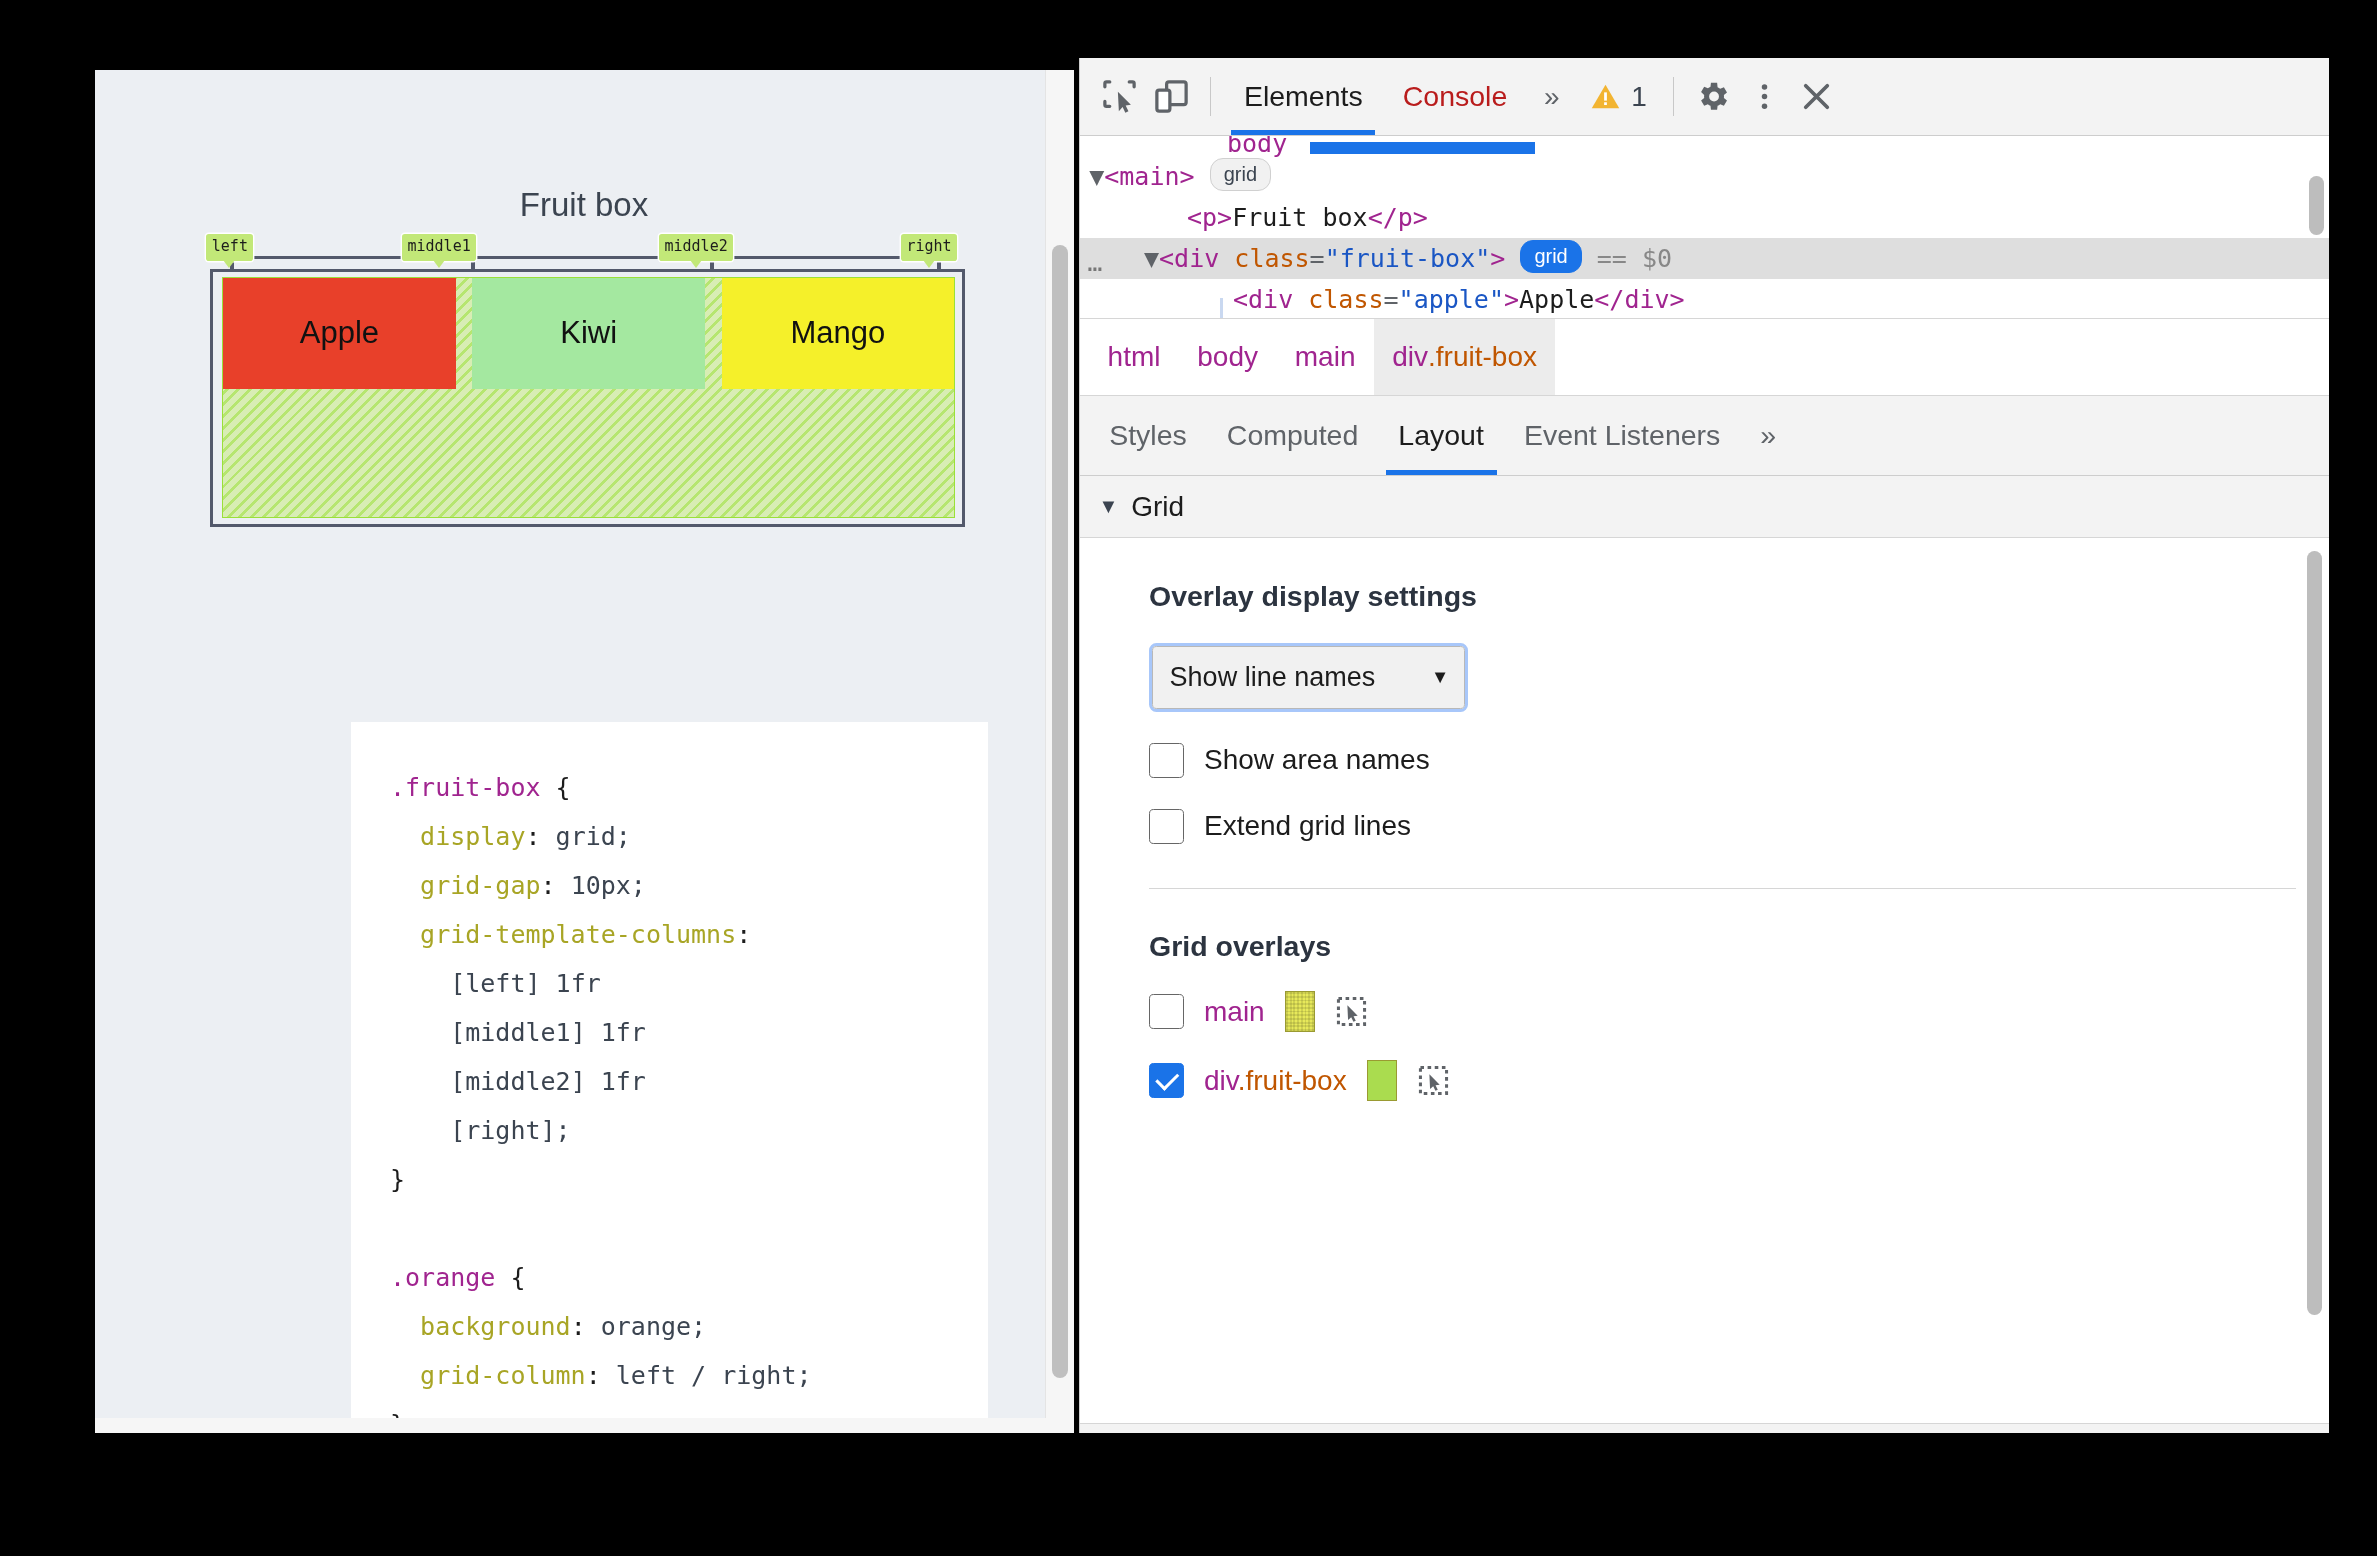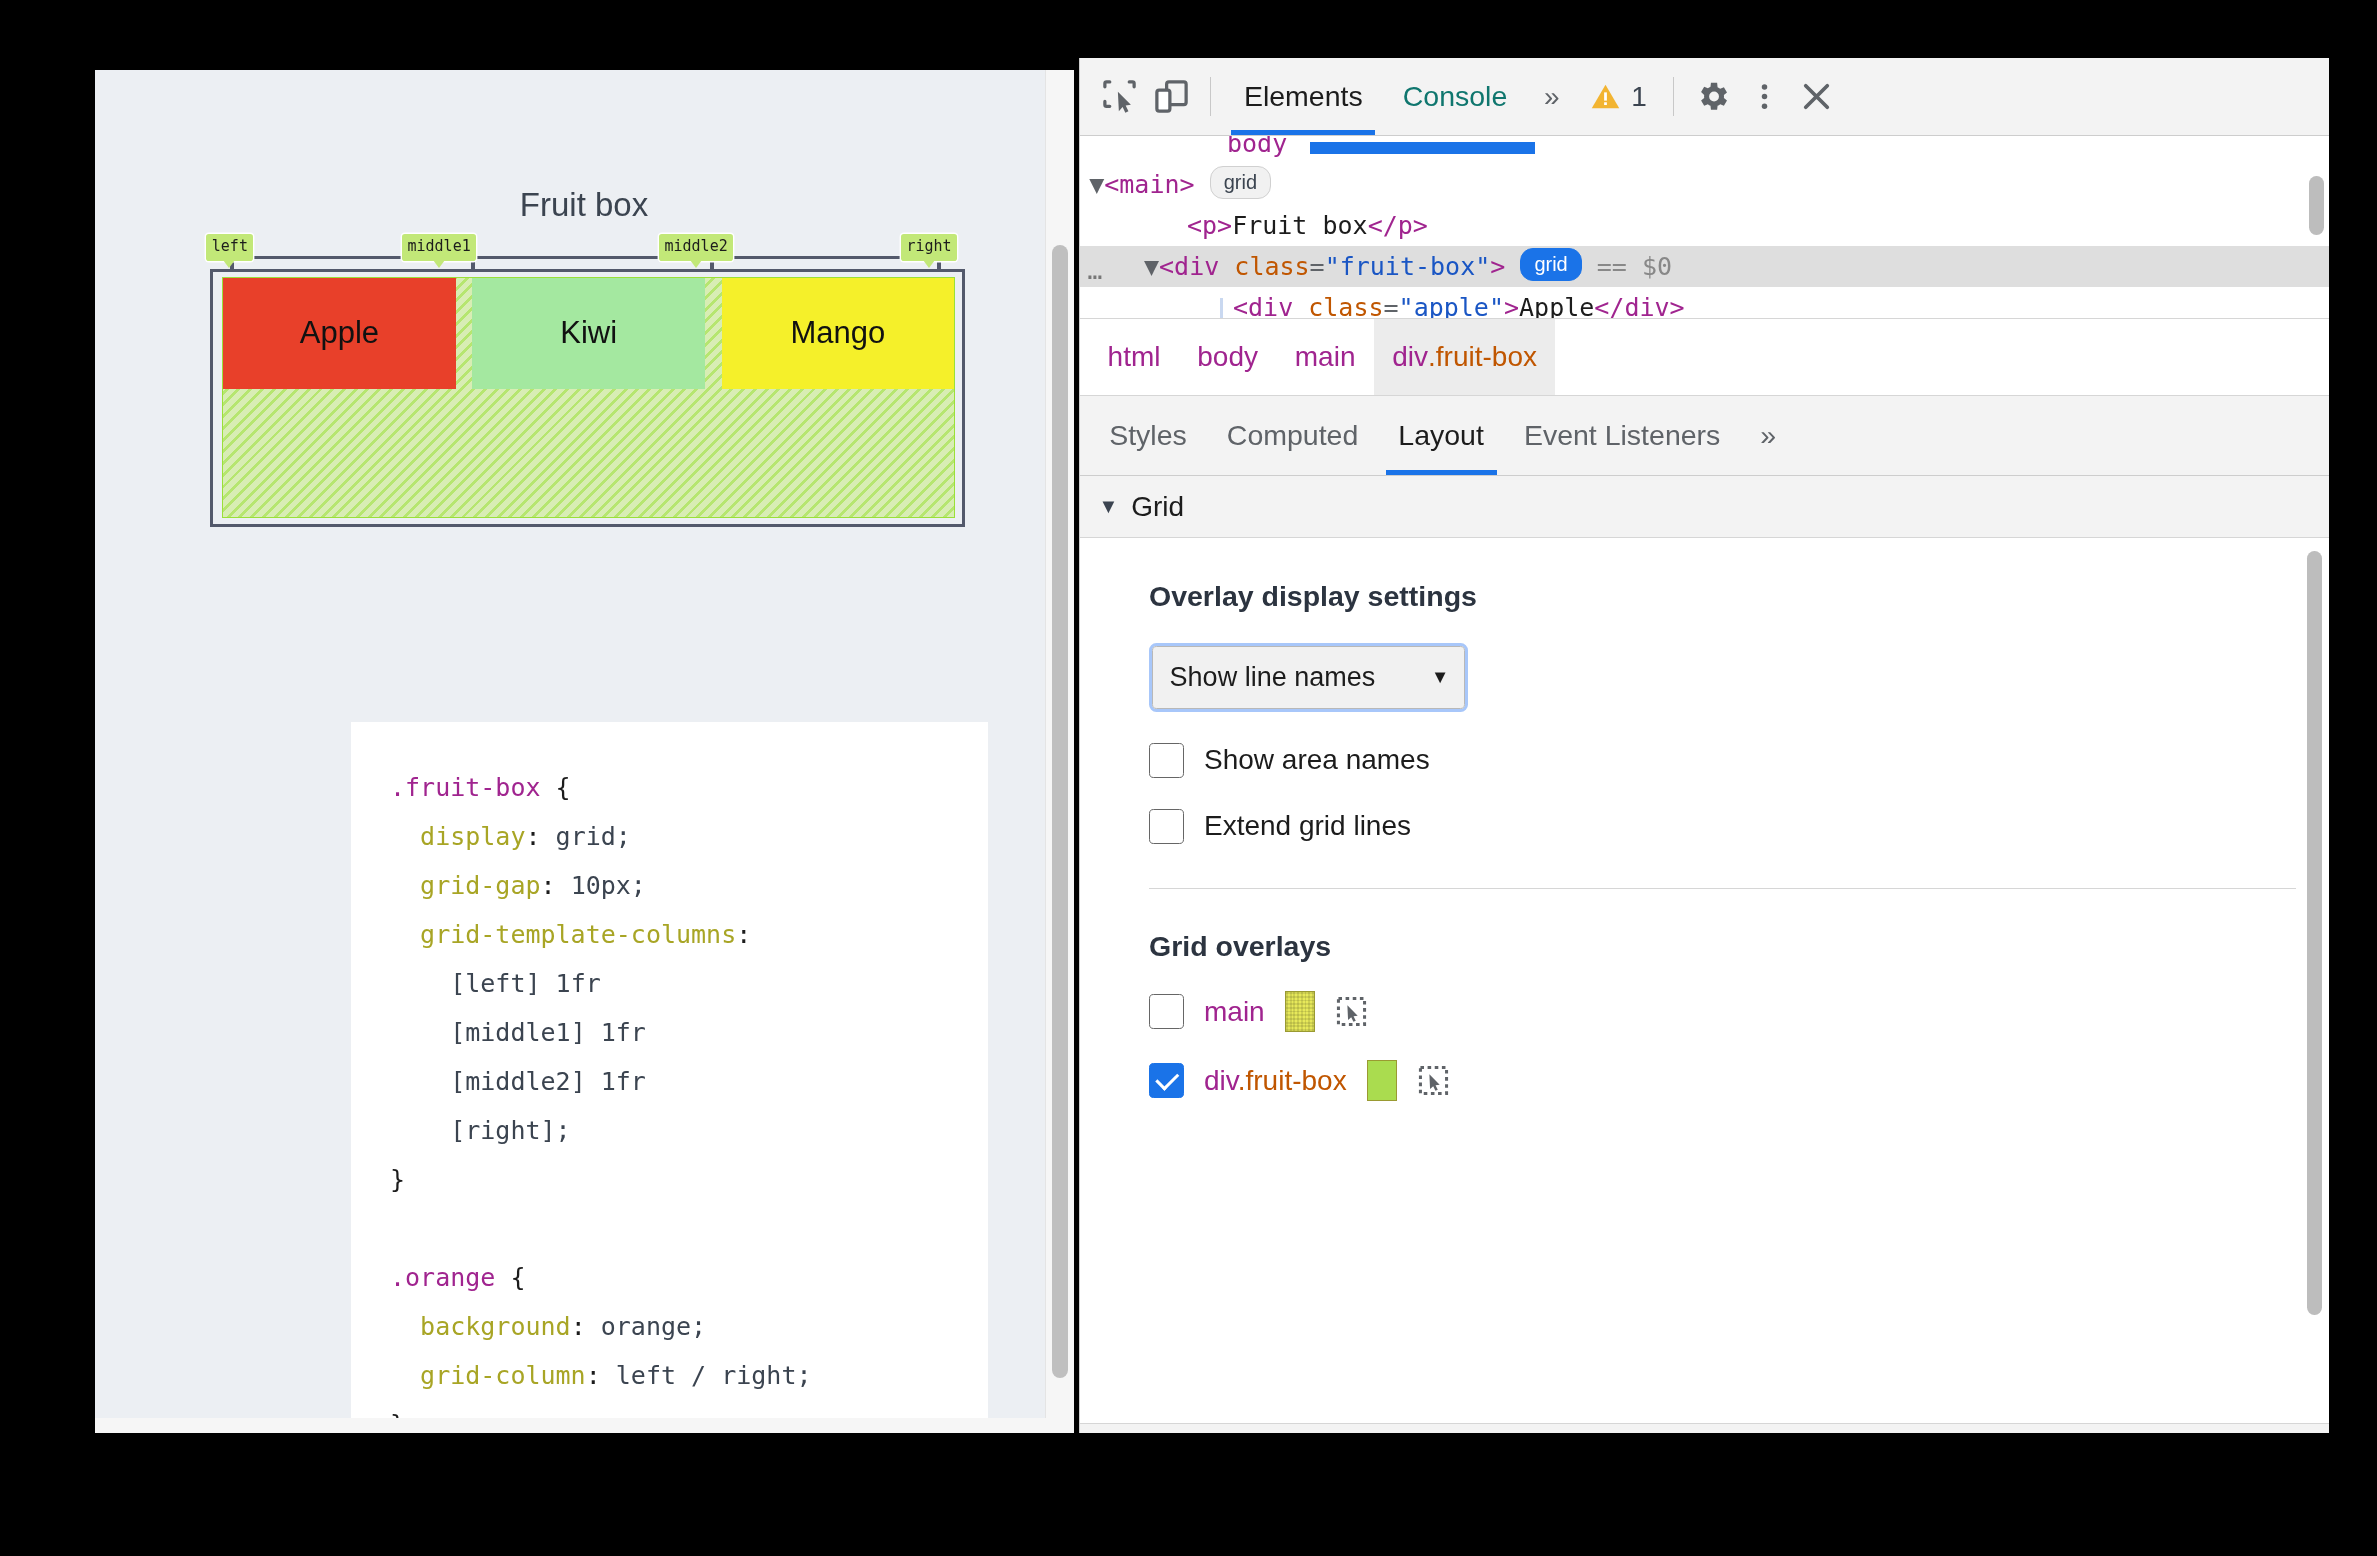--- a/index.html
+++ b/index.html
@@ -160,21 +160,21 @@
     padding: 0 13px;
     box-sizing: border-box;
   }
   .tb-icon {
     width: 52px; height: 52px;
     display:flex; align-items:center; justify-content:center;
     cursor: pointer; flex: 0 0 auto;
   }
   .tb-sep { width:0.9px; height:39px; background:#c8c8c8; margin: 0 13px; flex:0 0 auto; }
   .dt-tab {
-    font-size: 28.5px; color: #0f766e;
+    font-size: 28.5px; color: #b91c1c;
     padding: 0 20px; height: 77px;
     display:flex; align-items:center;
     position: relative; cursor: pointer; flex: 0 0 auto;
   }
   .dt-tab.active { color: #1c1c1c; }
   .dt-tab.active::after {
     content: ""; position:absolute; left: 7.4px; right: 7.4px; bottom: 0;
     height: 4.6px; background: #1a73e8;
   }
   .chev-more { font-size: 28px; color:#5f6368; padding: 0 16.6px; cursor:pointer; flex:0 0 auto;}
@@ -426,21 +426,21 @@
           <path d="M5 5 19 19M19 5 5 19" stroke="#5f6368" stroke-width="2.4" stroke-linecap="round"></path>
         </svg>
       </div>
       <div class="tb-spacer"></div>
     </div>
 
     <div class="dom-tree">
       <div class="dom-blue-bar"></div>
       <div class="dom-partial"><span class="t-tag">body</span></div>
 
-      <div class="dom-row" style="margin-top:28px; "><span class="t-tri">▼</span><span class="t-tag">&lt;</span><span class="t-tag">main</span><span class="t-tag">&gt;</span> <span class="badge-grid">grid</span></div>
+      <div class="dom-row" style="margin-top:20px; "><span class="t-tri">▼</span><span class="t-tag">&lt;</span><span class="t-tag">main</span><span class="t-tag">&gt;</span> <span class="badge-grid">grid</span></div>
 
       <div class="dom-row" style="padding-left:107px;"><span class="t-tag">&lt;p&gt;</span><span class="t-txt">Fruit box</span><span class="t-tag">&lt;/p&gt;</span></div>
 
       <div class="dom-row selected" style="padding-left:64px;"><span class="dots">⋯</span><span class="t-tri">▼</span><span class="t-tag">&lt;div </span><span class="t-attr">class</span><span class="t-eq">=</span><span class="t-str">"</span><span class="t-str">fruit-box</span><span class="t-str">"</span><span class="t-tag">&gt;</span> <span class="badge-grid on">grid</span> <span class="t-dollar">== $0</span></div>
 
       <div class="dom-guide"></div>
       <div class="dom-row" style="padding-left:153px;"><span class="t-tag">&lt;div </span><span class="t-attr">class</span><span class="t-eq">=</span><span class="t-str">"</span><span class="t-str">apple</span><span class="t-str">"</span><span class="t-tag">&gt;</span><span class="t-txt">Apple</span><span class="t-tag">&lt;/div&gt;</span></div>
 
       <div class="dom-scroll">
           <i></i>

